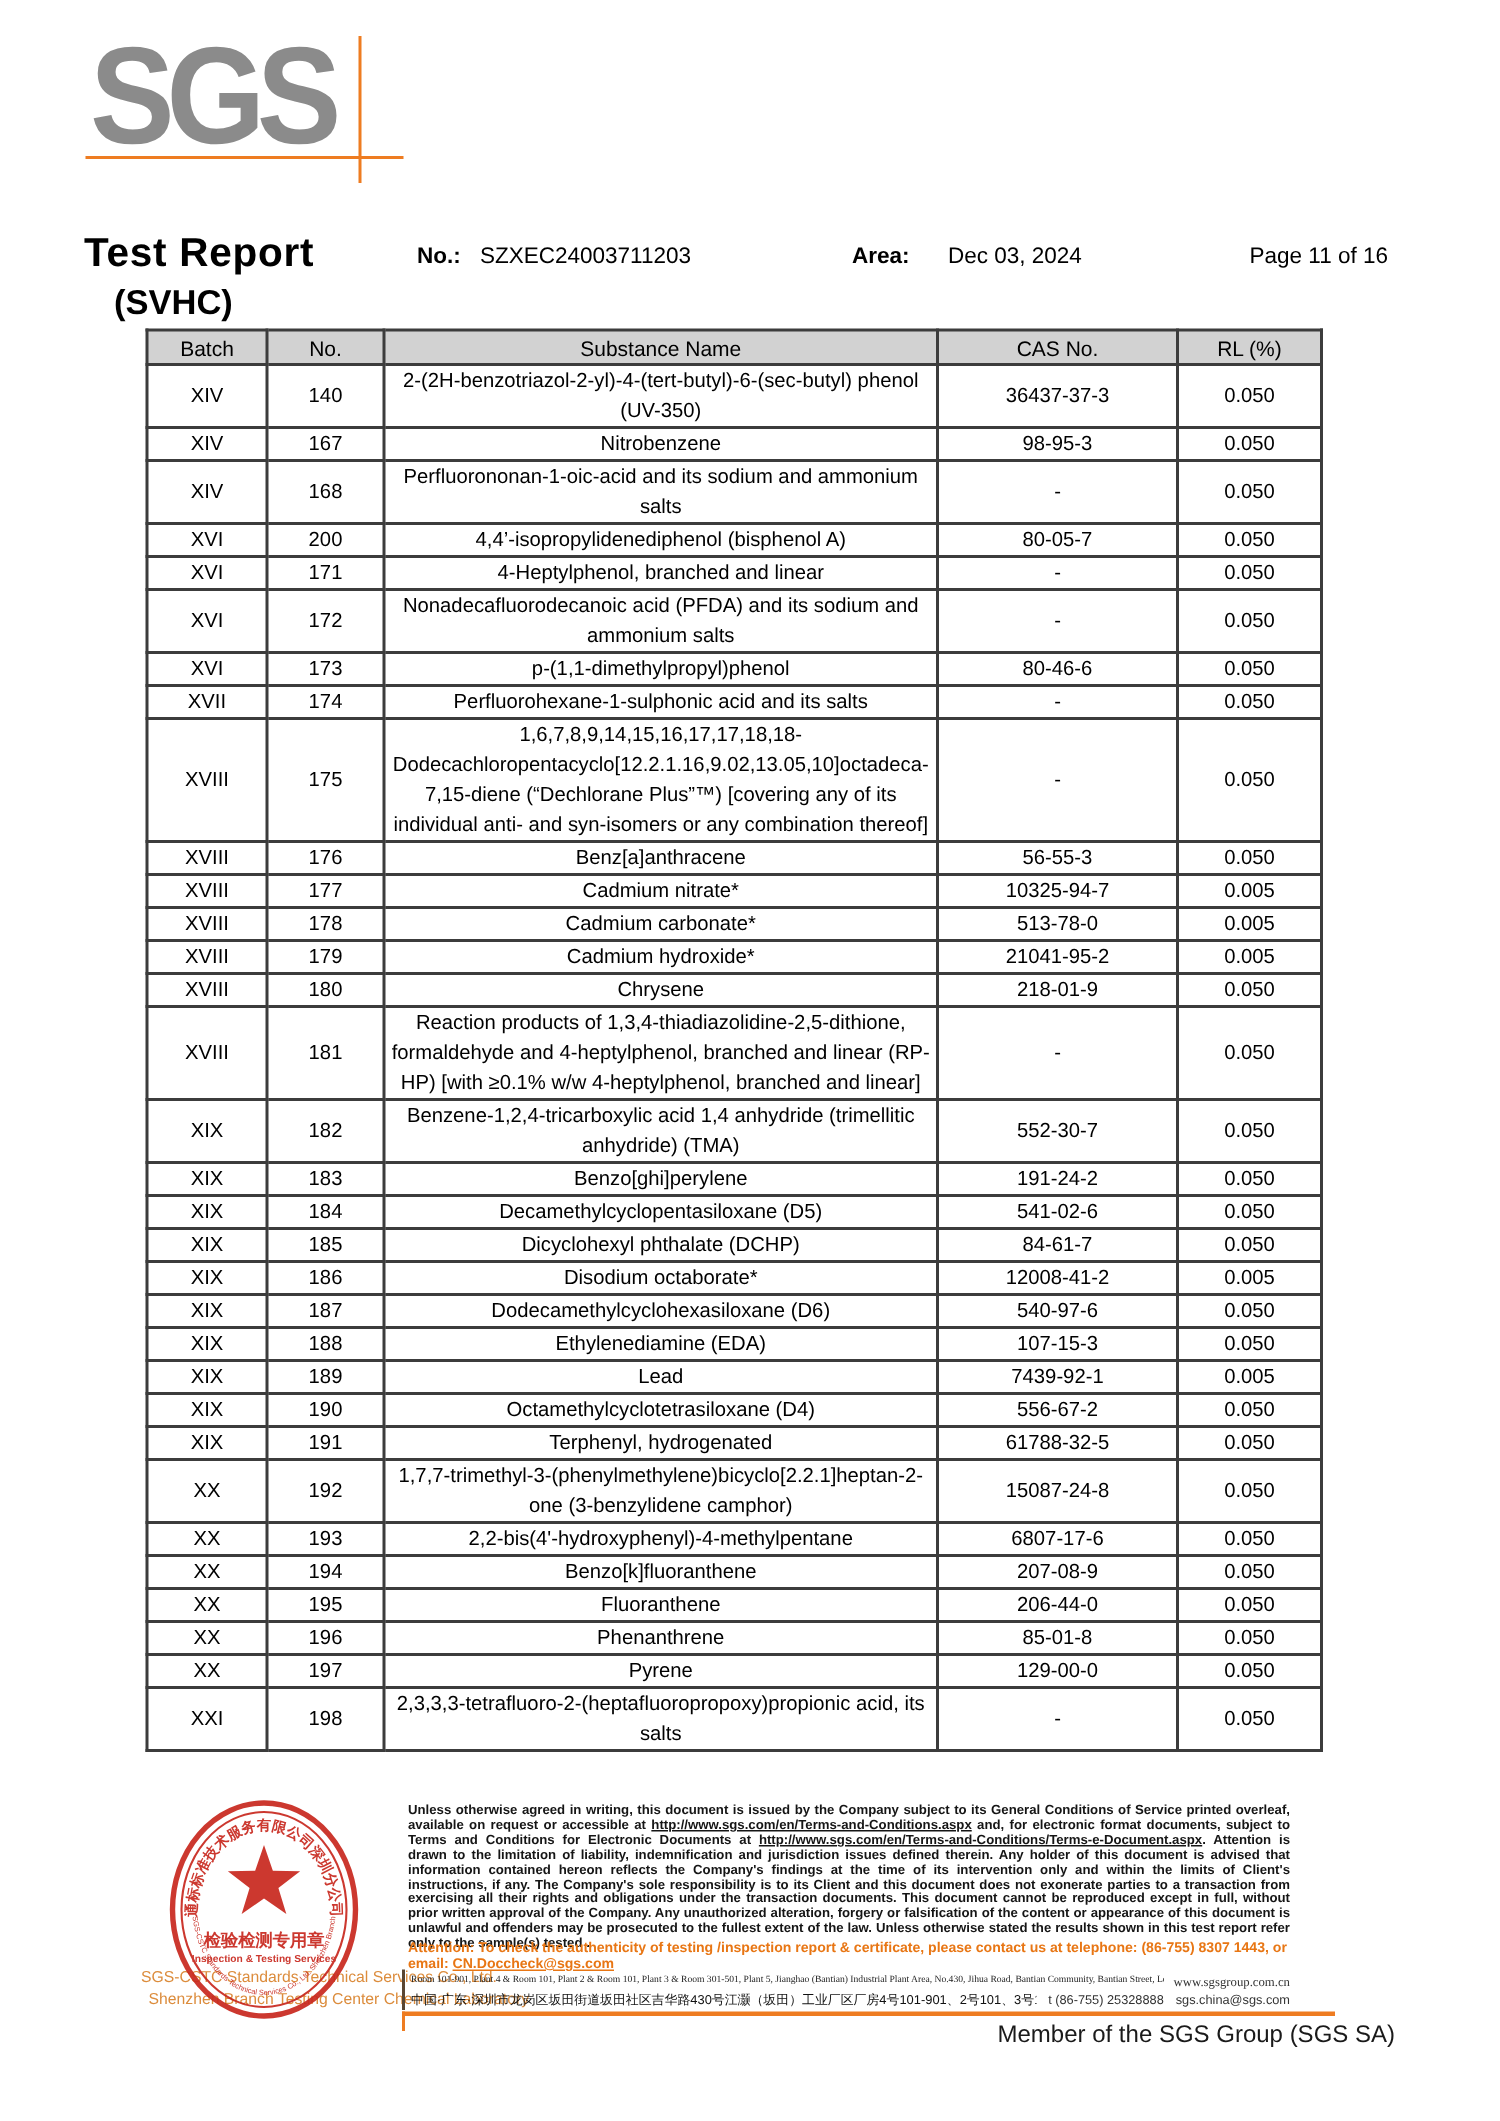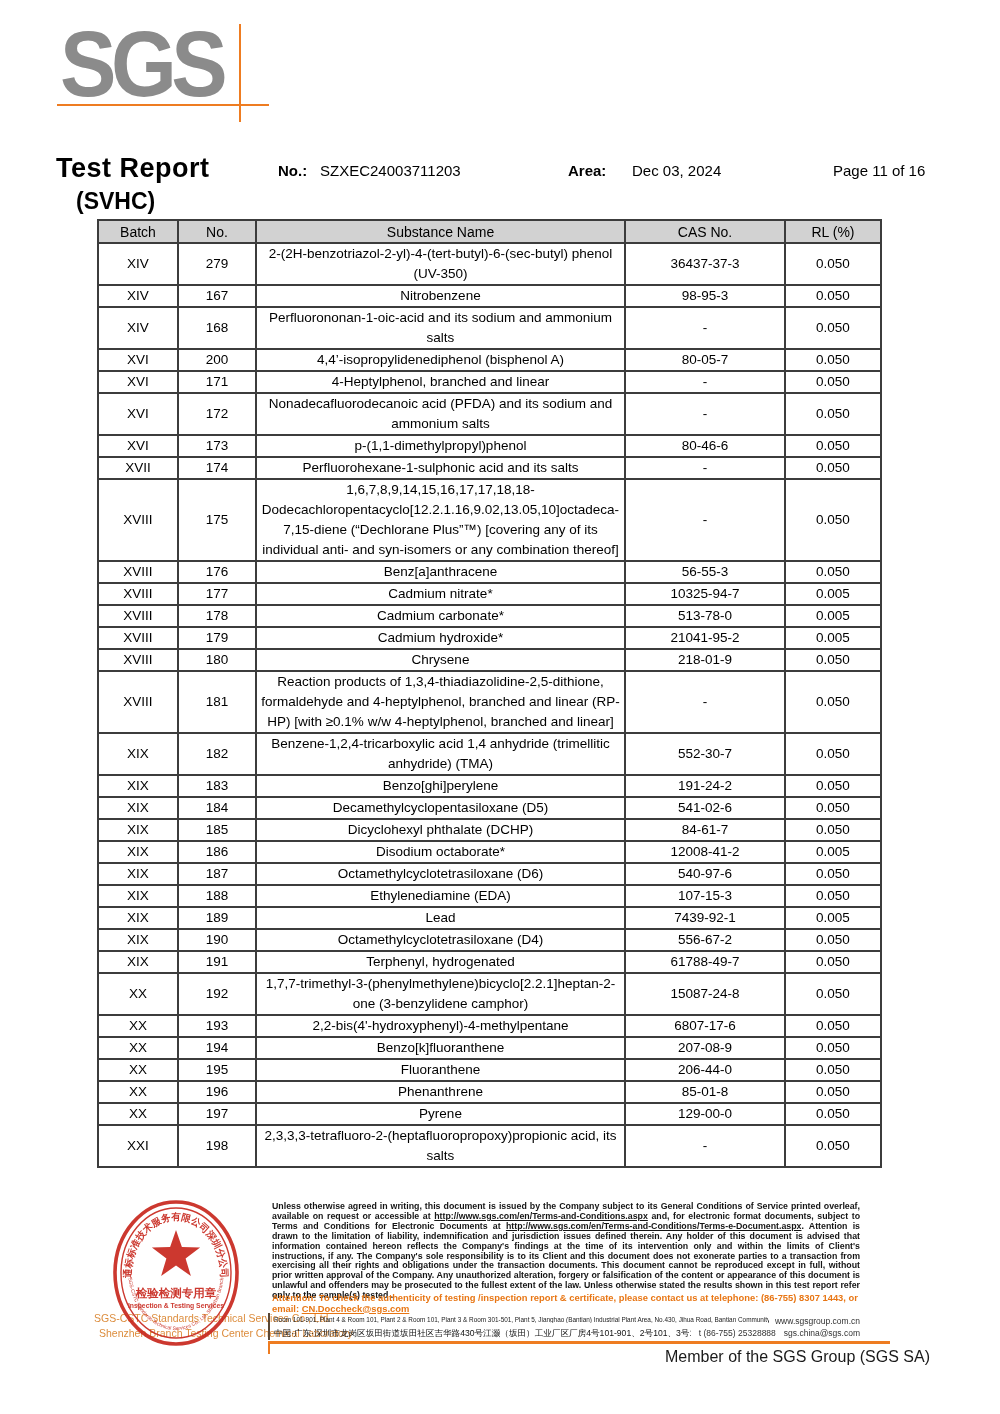--- a/index.html
+++ b/index.html
@@ -59,21 +59,21 @@
     font-size:8.8px; line-height:9.9px; text-align:justify; color:#151515;
     font-weight:bold;
   }
   .disclaimer .url { text-decoration:underline; }
   .attention {
     position:absolute; left:272px; top:1293px; width:588px;
     font-size:9.4px; line-height:10.8px; color:#e87614; font-weight:bold;
   }
   .attention .email { text-decoration:underline; }
 
-  .addr-row1 { position:absolute; left:274px; top:1316px; width:586px; display:flex; align-items:flex-start; }
+  .addr-row1 { position:absolute; left:274px; top:1316px; width:586px; display:flex; align-items:flex-start;font-family:Liberation Serif, serif; }
   .addr-en { flex:1; font-size:6.4px; color:#222; white-space:nowrap; overflow:hidden; }
   .website { font-size:8.5px; color:#333; margin-left:6px; }
 
   .addr-row2 { position:absolute; left:274px; top:1328px; width:586px; display:flex; align-items:flex-start; }
   .addr-cn { flex:1; font-size:8.6px; color:#111; white-space:nowrap; overflow:hidden; }
   .phone { font-size:8.5px; color:#333; margin-left:8px; white-space:nowrap; }
   .email2 { font-size:8.5px; color:#333; margin-left:8px; white-space:nowrap; }
 
   .addr-vbar { position:absolute; left:268px; top:1313px; width:2px; height:27px; background:#5a4632; }
   .footer-hline { position:absolute; left:268px; top:1341px; width:622px; height:3px; background:#ee7c21; }
@@ -112,21 +112,21 @@
         <th>Batch</th>
         <th>No.</th>
         <th>Substance Name</th>
         <th>CAS No.</th>
         <th>RL (%)</th>
       </tr>
     </thead>
     <tbody>
         <tr>
       <td>XIV</td>
-      <td>279</td>
+      <td>140</td>
       <td>2-(2H-benzotriazol-2-yl)-4-(tert-butyl)-6-(sec-butyl) phenol (UV-350)</td>
       <td>36437-37-3</td>
       <td>0.050</td>
     </tr>
         <tr>
       <td>XIV</td>
       <td>167</td>
       <td>Nitrobenzene</td>
       <td>98-95-3</td>
       <td>0.050</td>
@@ -253,21 +253,21 @@
         <tr>
       <td>XIX</td>
       <td>186</td>
       <td>Disodium octaborate*</td>
       <td>12008-41-2</td>
       <td>0.005</td>
     </tr>
         <tr>
       <td>XIX</td>
       <td>187</td>
-      <td>Octamethylcyclotetrasiloxane (D6)</td>
+      <td>Dodecamethylcyclohexasiloxane (D6)</td>
       <td>540-97-6</td>
       <td>0.050</td>
     </tr>
         <tr>
       <td>XIX</td>
       <td>188</td>
       <td>Ethylenediamine (EDA)</td>
       <td>107-15-3</td>
       <td>0.050</td>
     </tr>
@@ -282,21 +282,21 @@
       <td>XIX</td>
       <td>190</td>
       <td>Octamethylcyclotetrasiloxane (D4)</td>
       <td>556-67-2</td>
       <td>0.050</td>
     </tr>
         <tr>
       <td>XIX</td>
       <td>191</td>
       <td>Terphenyl, hydrogenated</td>
-      <td>61788-49-7</td>
+      <td>61788-32-5</td>
       <td>0.050</td>
     </tr>
         <tr>
       <td>XX</td>
       <td>192</td>
       <td>1,7,7-trimethyl-3-(phenylmethylene)bicyclo[2.2.1]heptan-2-one (3-benzylidene camphor)</td>
       <td>15087-24-8</td>
       <td>0.050</td>
     </tr>
         <tr>

